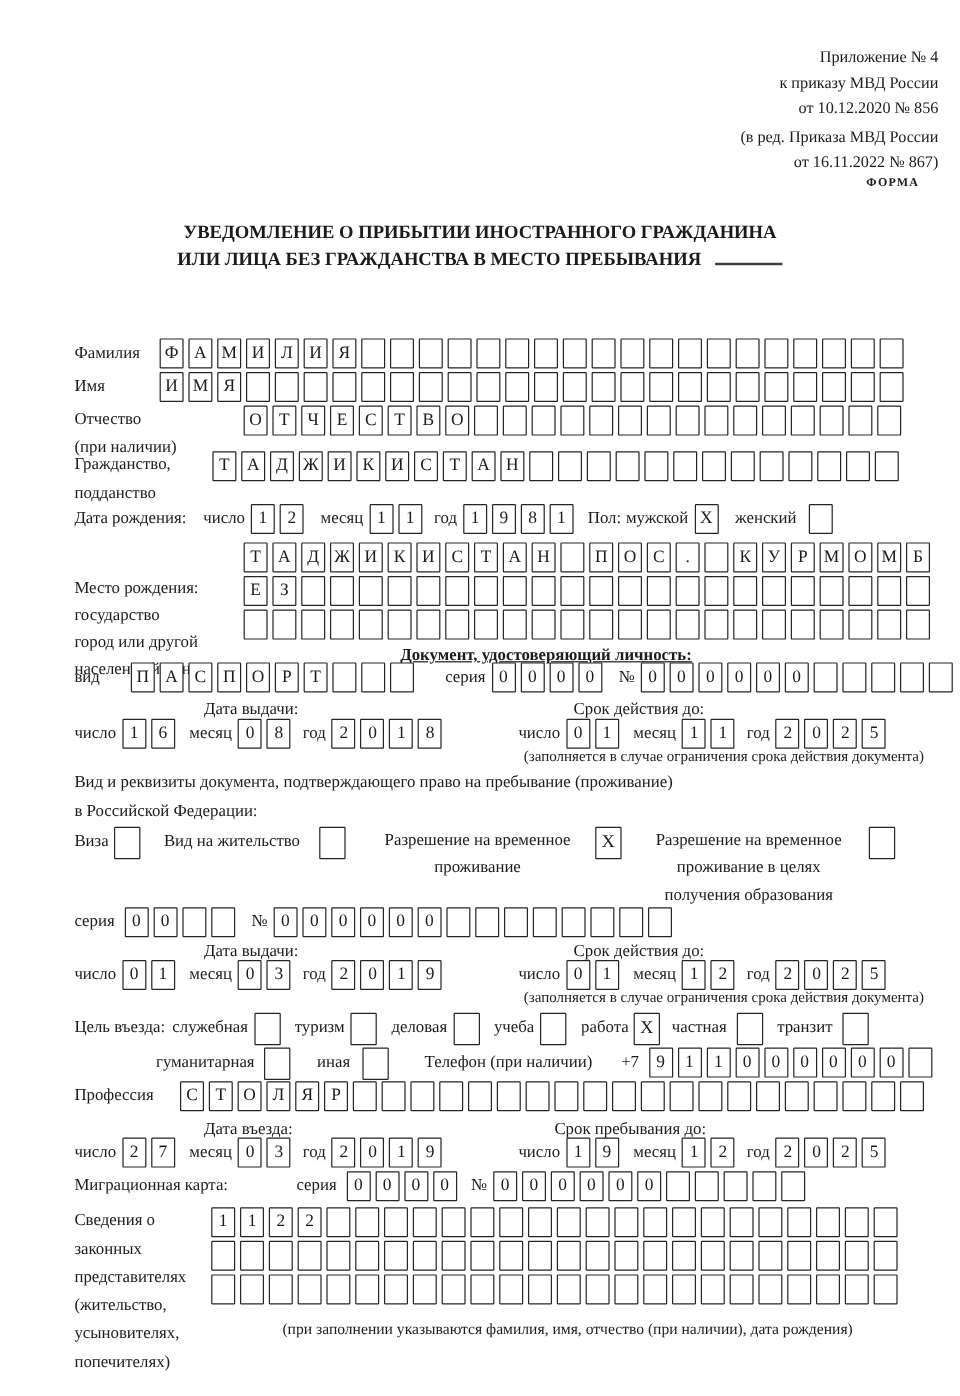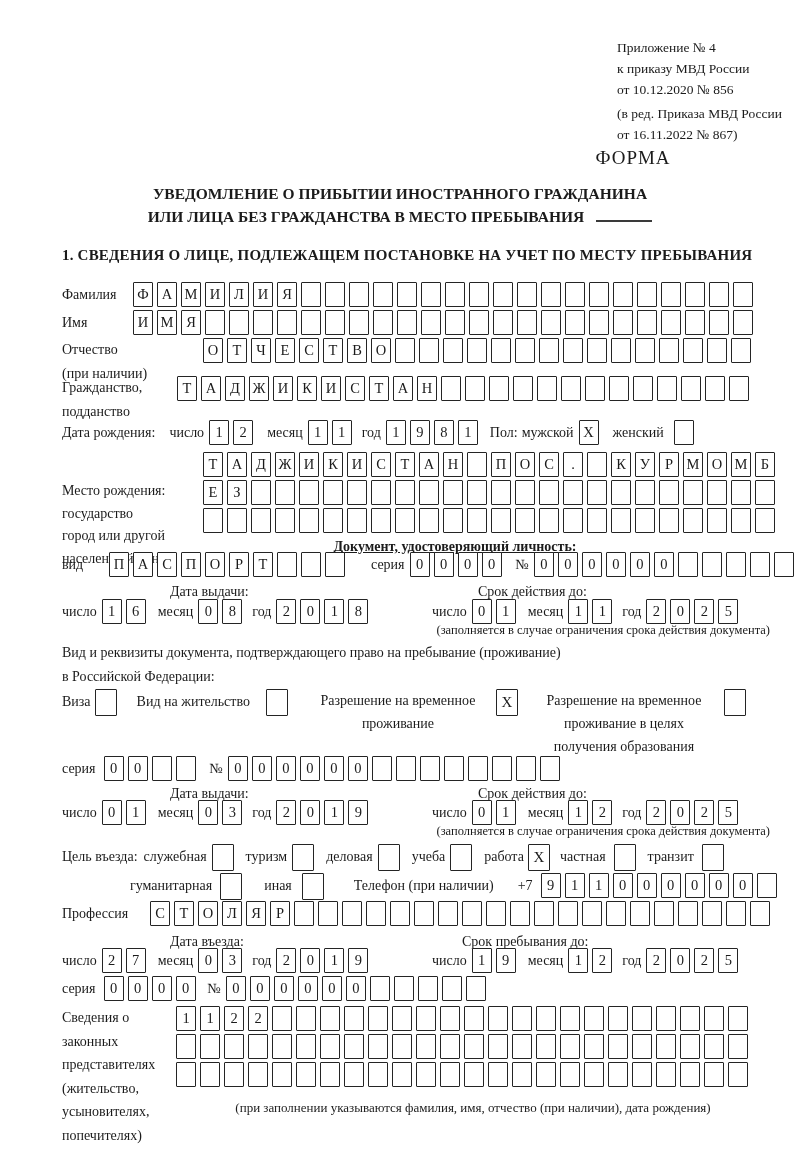--- a/index.html
+++ b/index.html
@@ -10,23 +10,23 @@
   .boxes{display:flex;flex:0 0 auto;}
   .cbox{box-sizing:border-box;flex:0 0 auto;width:20px;height:25px;border:1.6px solid #242424;
         margin-right:4px;display:flex;align-items:center;justify-content:center;
         font-size:14.5px;background:#fff;border-radius:1px;}
   .chk{box-sizing:border-box;flex:0 0 auto;width:22px;height:27px;border:1.6px solid #242424;
        display:flex;align-items:center;justify-content:center;font-size:15px;background:#fff;border-radius:1px;}
   .rlabel{font-size:14px;line-height:25px;flex:0 0 auto;}
   .rlabel2{font-size:14px;line-height:24px;flex:0 0 auto;}
   .dlabel{font-size:14px;line-height:25px;flex:0 0 auto;margin-right:5px;}
   .ml{margin-left:10px;}
-  .annex{font-size:13.5px;line-height:21px;}
+  .annex{font-size:13.5px;line-height:21px;text-align:right;}
   .annex .ed{margin-top:3px;}
-  .forma{font-weight:normal;font-size:19px;letter-spacing:1px;text-align:center;}
+  .forma{font-weight:bold;font-size:10px;letter-spacing:1px;text-align:right;}
   .title{font-weight:bold;font-size:15.5px;line-height:23px;text-align:center;width:800px;}
   .tunder{display:inline-block;width:56px;height:14px;border-bottom:2px solid #3a3a3a;margin-left:12px;}
   .sect{font-weight:bold;font-size:15px;letter-spacing:0.2px;}
   .bold{font-weight:bold;text-decoration:underline;}
   .note{font-size:12.5px;text-align:right;}
   .ctr{text-align:center;font-size:14px;line-height:23px;}
   .hdr{font-size:14px;font-weight:normal;}
   .lblcol{font-size:14px;line-height:22.5px;}
   .lblcol6{font-size:14px;line-height:23.5px;}
   .mr4{margin-right:4px;}.mr6{margin-right:6px;}.mr8{margin-right:8px;}.mr10{margin-right:10px;}
@@ -46,21 +46,20 @@
     <div>от 16.11.2022 № 867)</div>
   </div>
 
   <div class="abs forma" style="left:500px;top:147px;width:266px;">ФОРМА</div>
 
   <div class="abs title" style="left:0;top:182px;">
     <div>УВЕДОМЛЕНИЕ О ПРИБЫТИИ ИНОСТРАННОГО ГРАЖДАНИНА</div>
     <div><span>ИЛИ ЛИЦА БЕЗ ГРАЖДАНСТВА В МЕСТО ПРЕБЫВАНИЯ</span><span class="tunder"></span></div>
   </div>
 
-  <div class="abs sect" style="left:62px;top:247px;width:724px;">1. СВЕДЕНИЯ О ЛИЦЕ, ПОДЛЕЖАЩЕМ ПОСТАНОВКЕ НА УЧЕТ ПО МЕСТУ ПРЕБЫВАНИЯ</div>
 
   <div class="row" style="left:62px;top:282px;">
     <div class="rlabel" style="width:71px;">Фамилия</div>
     <div class="boxes">
         <div class="cbox">Ф</div>
         <div class="cbox">А</div>
         <div class="cbox">М</div>
         <div class="cbox">И</div>
         <div class="cbox">Л</div>
         <div class="cbox">И</div>
@@ -581,20 +580,21 @@
     <span class="dlabel">год</span>
     <div class="boxes">
         <div class="cbox">2</div>
         <div class="cbox">0</div>
         <div class="cbox">2</div>
         <div class="cbox">5</div>
       </div>
   </div>
 
   <div class="row" style="left:62px;top:976px;">
+    <span class="dlabel" style="width:180px;">Миграционная карта:</span>
     <span class="dlabel mr8">серия</span>
     <div class="boxes mr8">
         <div class="cbox">0</div>
         <div class="cbox">0</div>
         <div class="cbox">0</div>
         <div class="cbox">0</div>
       </div>
     <span class="dlabel">№</span>
     <div class="boxes">
         <div class="cbox">0</div>

